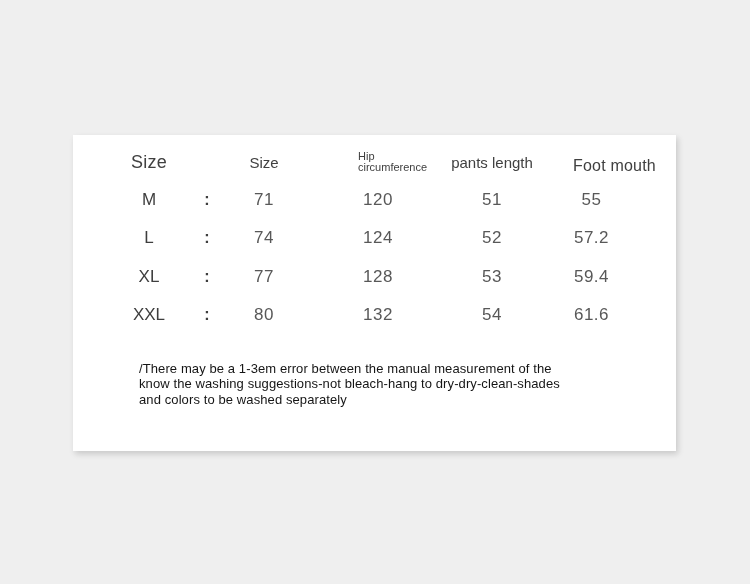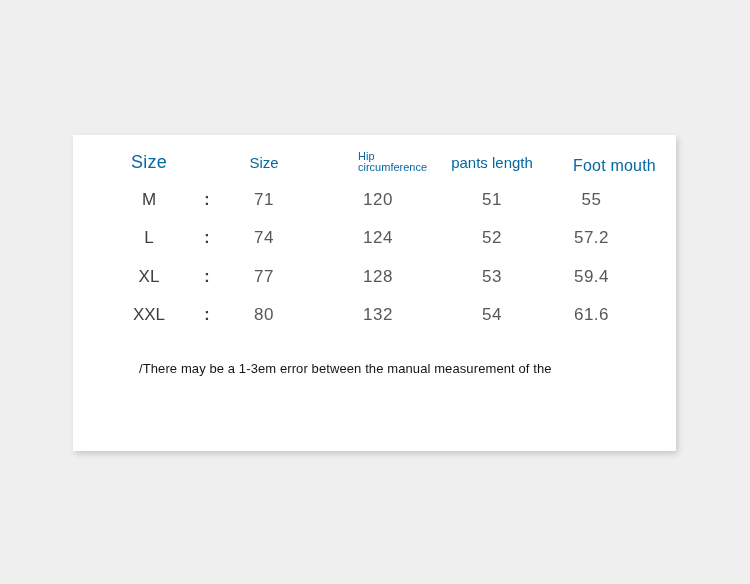--- a/index.html
+++ b/index.html
@@ -42,21 +42,21 @@
   }
   .trow { display: contents; }
   .cell {
     display: flex;
     align-items: center;
     justify-content: center;
     white-space: nowrap;
   }
 
   
-  .hcell { padding-top: 8px; color: #0369a1; }
+  .hcell { padding-top: 8px; color: #404040; }
   .h-size { font-size: 18px; letter-spacing: 0.2px; }
   .h-waist { font-size: 15px; }
   .h-hip {
     font-size: 11px;
     line-height: 11.5px;
     justify-content: flex-start;
     padding-left: 59px;
     white-space: normal;
   }
   .h-hip .wrapbox { width: 74px; text-align: left; }
@@ -132,17 +132,19 @@
         <div class="cell val">80</div>
         <div class="cell val">132</div>
         <div class="cell val">54</div>
         <div class="cell val val-foot">61.6</div>
       </div>
 
     </div>
 
     <div class="note">
       <div>/There may be a 1-3em error between the manual measurement of the</div>
+      <div>know the washing suggestions-not bleach-hang to dry-dry-clean-shades</div>
+      <div>and colors to be washed separately</div>
     </div>
 
   </div>
 
 </div>
 
 </body></html>

